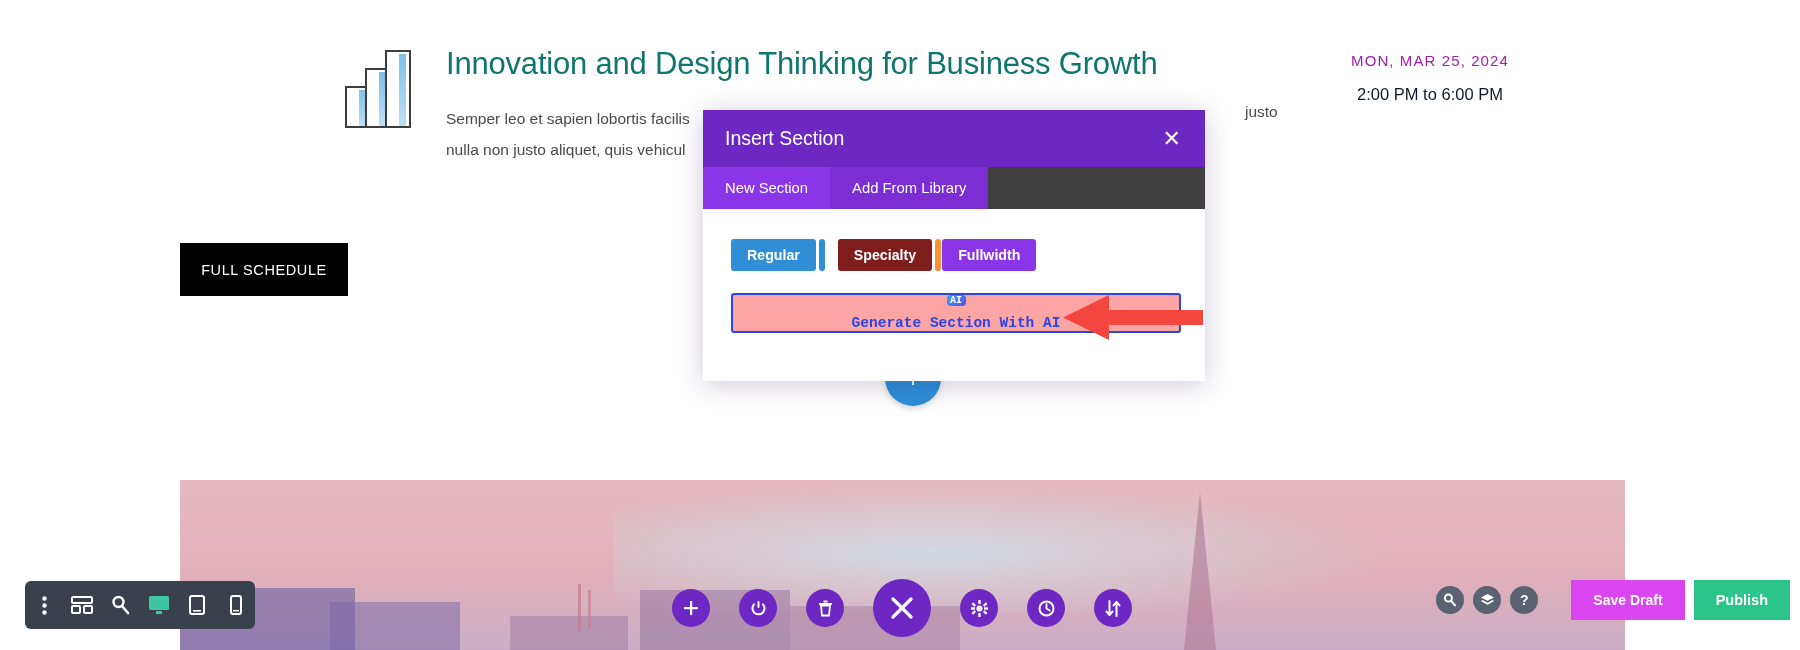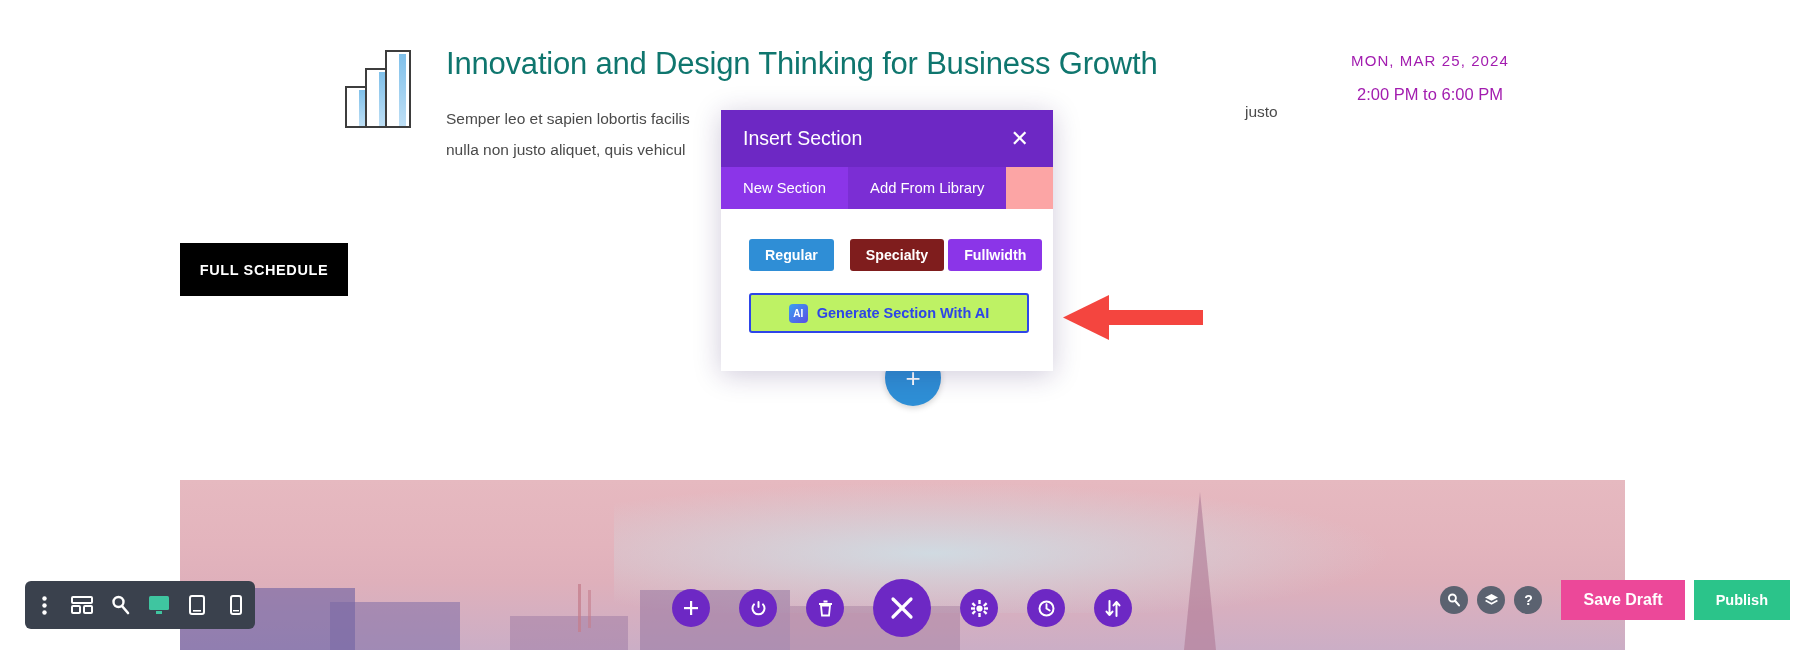--- a/index.html
+++ b/index.html
@@ -38,27 +38,27 @@
     font-size:15.5px;line-height:31px;color:#4a4a4a;
   }
   .event-body span{display:block;white-space:nowrap;}
 
   .event-date{
     position:absolute;left:1300px;top:52px;width:260px;text-align:center;
     font-size:15px;font-weight:400;color:#a21caf;letter-spacing:1.1px;
   }
   .event-time{
     position:absolute;left:1300px;top:85px;width:260px;text-align:center;
-    font-size:16.5px;color:#a21caf;
+    font-size:16.5px;color:#0f172a;
   }
 
   .full-schedule-btn{
     position:absolute;left:180px;top:243px;
     width:168px;height:53px;background:#000;color:#fff;border:0;
-    font-size:14.5px;font-weight:700;letter-spacing:0.6px;
+    font-size:14.5px;font-weight:400;letter-spacing:0.6px;
     font-family:"Liberation Sans",sans-serif;cursor:pointer;
   }
 
   
   .add-circle{
     position:absolute;left:885px;top:350px;width:56px;height:56px;border-radius:50%;
     background:#2e8fd6;color:#fff;display:flex;align-items:center;justify-content:center;
     font-size:26px;line-height:1;box-shadow:0 2px 6px rgba(0,0,0,.18);cursor:pointer;
   }
 
@@ -80,56 +80,57 @@
   .hero .bldgA{position:absolute;left:0;bottom:0;width:175px;height:62px;background:rgba(97,88,158,.55);}
   .hero .bldgB{position:absolute;left:150px;bottom:0;width:130px;height:48px;background:rgba(118,101,163,.5);}
   .hero .bldgC{position:absolute;left:330px;bottom:0;width:118px;height:34px;background:rgba(150,116,160,.45);}
   .hero .bldgD{position:absolute;left:460px;bottom:0;width:150px;height:60px;background:rgba(143,112,158,.5);}
   .hero .bldgE{position:absolute;left:610px;bottom:0;width:170px;height:44px;background:rgba(160,118,155,.42);}
   .hero .antenna{position:absolute;left:398px;bottom:18px;width:3px;height:48px;background:rgba(196,125,140,.75);}
   .hero .antenna2{position:absolute;left:408px;bottom:22px;width:3px;height:38px;background:rgba(196,125,140,.6);}
 
   
   .modal{
-    position:absolute;left:721px;top:110px;width:332px;
+    position:absolute;left:703px;top:110px;width:502px;
     background:#fff;box-shadow:0 4px 26px rgba(40,20,90,.22);z-index:30;
   }
   .modal-head{
     height:57px;background:#6d28c4;display:flex;align-items:center;
     padding:0 22px;justify-content:space-between;
   }
   .modal-title{color:#fff;font-size:19.5px;font-weight:400;}
   .modal-close{
     color:#fff;font-size:22px;line-height:1;cursor:pointer;background:none;border:0;
     font-family:"Liberation Sans",sans-serif;padding:0 2px;
   }
-  .modal-tabs{display:flex;height:42px;background:#fca5a5;}
+  .modal-tabs{display:flex;height:42px;background:#404040;}
   .modal-tabs .tab{
     display:flex;align-items:center;padding:0 22px;color:#fff;font-size:14.8px;
     cursor:pointer;background:#8b35e8;
   }
   .modal-tabs .tab.inactive{background:#7b2ed4;}
-  .modal-body{padding:30px 28px 38px 28px;background:#fff;}
+  .modal-body{padding:30px 28px 48px 28px;background:#fff;}
 
   .type-row{display:flex;align-items:stretch;gap:0;margin-bottom:22px;}
   .type-btn{
     border:0;color:#fff;font-size:14.2px;font-weight:700;height:32px;border-radius:3px;
     font-family:"Liberation Sans",sans-serif;cursor:pointer;padding:0 16px;white-space:nowrap;
   }
   .type-btn.regular{background:#2f8ed6;}
   .type-sliver{width:6px;height:32px;border-radius:3px;margin-left:3px;}
   .sliver-blue{background:#2f8ed6;}
   .type-btn.specialty{background:#7f1d1d;margin-left:13px;}
   .sliver-orange{background:#f79233;}
   .type-btn.fullwidth{background:#8b35e8;margin-left:1px;}
 
   .ai-btn{
-    width:100%;height:36px;background:#bef264;border:2px solid #2d45e8;border-radius:3px;
+    width:100%;height:36px;background:#fca5a5;border:2px solid #2d45e8;border-radius:3px;
     display:flex;align-items:center;justify-content:center;gap:9px;cursor:pointer;
-    font-family:Liberation Sans, sans-serif;
+    font-family:Liberation Mono, monospace;
+    flex-direction:column;
   }
   .ai-badge{
     width:19px;height:19px;border-radius:4px;color:#fff;font-size:10px;font-weight:700;
     display:flex;align-items:center;justify-content:center;
     background:linear-gradient(135deg,#3aa0f0,#5b4de6);
   }
   .ai-label{color:#2d45e8;font-size:14.5px;font-weight:700;}
 
   
   .arrow-annot{position:absolute;left:1063px;top:295px;width:140px;height:45px;z-index:40;}
@@ -152,22 +153,22 @@
   .cbtn.big{width:58px;height:58px;}
 
   .right-bar{
     position:absolute;right:10px;top:580px;display:flex;align-items:center;gap:9px;z-index:50;
   }
   .rbtn{
     width:28px;height:28px;border-radius:50%;background:#5b6270;color:#fff;border:0;
     display:flex;align-items:center;justify-content:center;cursor:pointer;
   }
   .save-draft{
-    height:40px;padding:0 22px;background:#ec4899;color:#fff;border:0;font-size:16px;
-    font-weight:700;font-family:"Liberation Sans",sans-serif;cursor:pointer;margin-left:10px;
+    height:40px;padding:0 22px;background:#d946ef;color:#fff;border:0;font-size:14px;
+    font-weight:700;font-family:"Liberation Sans",sans-serif;cursor:pointer;margin-left:24px;
   }
   .publish{
     height:40px;padding:0 22px;background:#2bc48a;color:#fff;border:0;font-size:14.5px;
     font-weight:700;font-family:"Liberation Sans",sans-serif;cursor:pointer;
   }
 </style>
 </head>
 <body>
 
 <div id="canvas">

